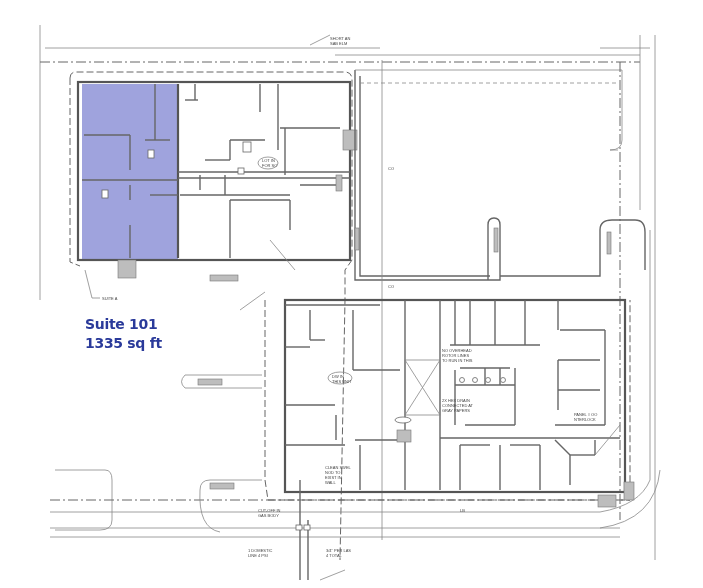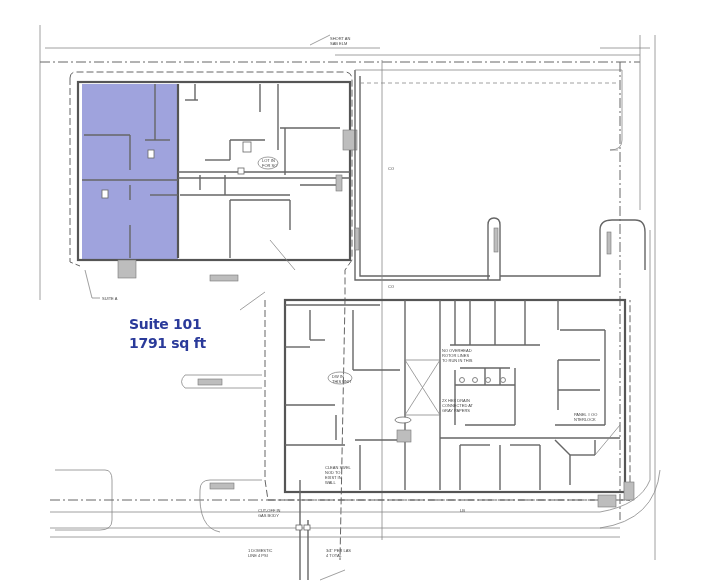--- a/index.html
+++ b/index.html
@@ -1,19 +1,19 @@
 <!DOCTYPE html>
 <html><head>
 <meta charset="utf-8">
 <style>
   html, body { margin:0; padding:0; background:#ffffff; }
   body { width:703px; height:588px; overflow:hidden; position:relative; font-family:"Liberation Sans", sans-serif; }
   #plan { position:absolute; left:0; top:0; width:703px; height:588px; }
   .label-suite { position:absolute; left:85px; top:315px; color:#2a3a9a; font-family:"DejaVu Sans", sans-serif; font-weight:bold; font-size:14px; line-height:19px; letter-spacing:-0.3px; }
-  .label-suite div { white-space:nowrap;margin-left:44px; }
+  .label-suite div { white-space:nowrap; }
   .note { position:absolute; font-family:"Liberation Sans", sans-serif; font-size:4px; color:#444; line-height:5px; white-space:nowrap; }
   .w { stroke:#555; stroke-width:2.2; fill:none; }
   .w2 { stroke:#666; stroke-width:1.4; fill:none; }
   .th { stroke:#888; stroke-width:0.8; fill:none; }
   .dash { stroke:#666; stroke-width:1; fill:none; stroke-dasharray:7 3; }
   .dashdot { stroke:#666; stroke-width:1; fill:none; stroke-dasharray:10 3 2 3; }
   .hatch { fill:#bdbdbd; stroke:#777; stroke-width:0.6; }
   .fix { fill:#fff; stroke:#666; stroke-width:0.8; }
 </style>
 </head>
@@ -220,14 +220,14 @@
 <div class="note" style="left:326px;top:548px;">
   <div>3/4" PER LAS</div>
   <div>4 TOTAL</div>
 </div>
 <div class="note" style="left:388px;top:166px;">CO</div>
 <div class="note" style="left:388px;top:284px;">CO</div>
 <div class="note" style="left:460px;top:508px;">LB</div>
 
 <div class="label-suite">
   <div>Suite 101</div>
-  <div>1791 sq ft</div>
+  <div>1335 sq ft</div>
 </div>
 
 </body></html>

